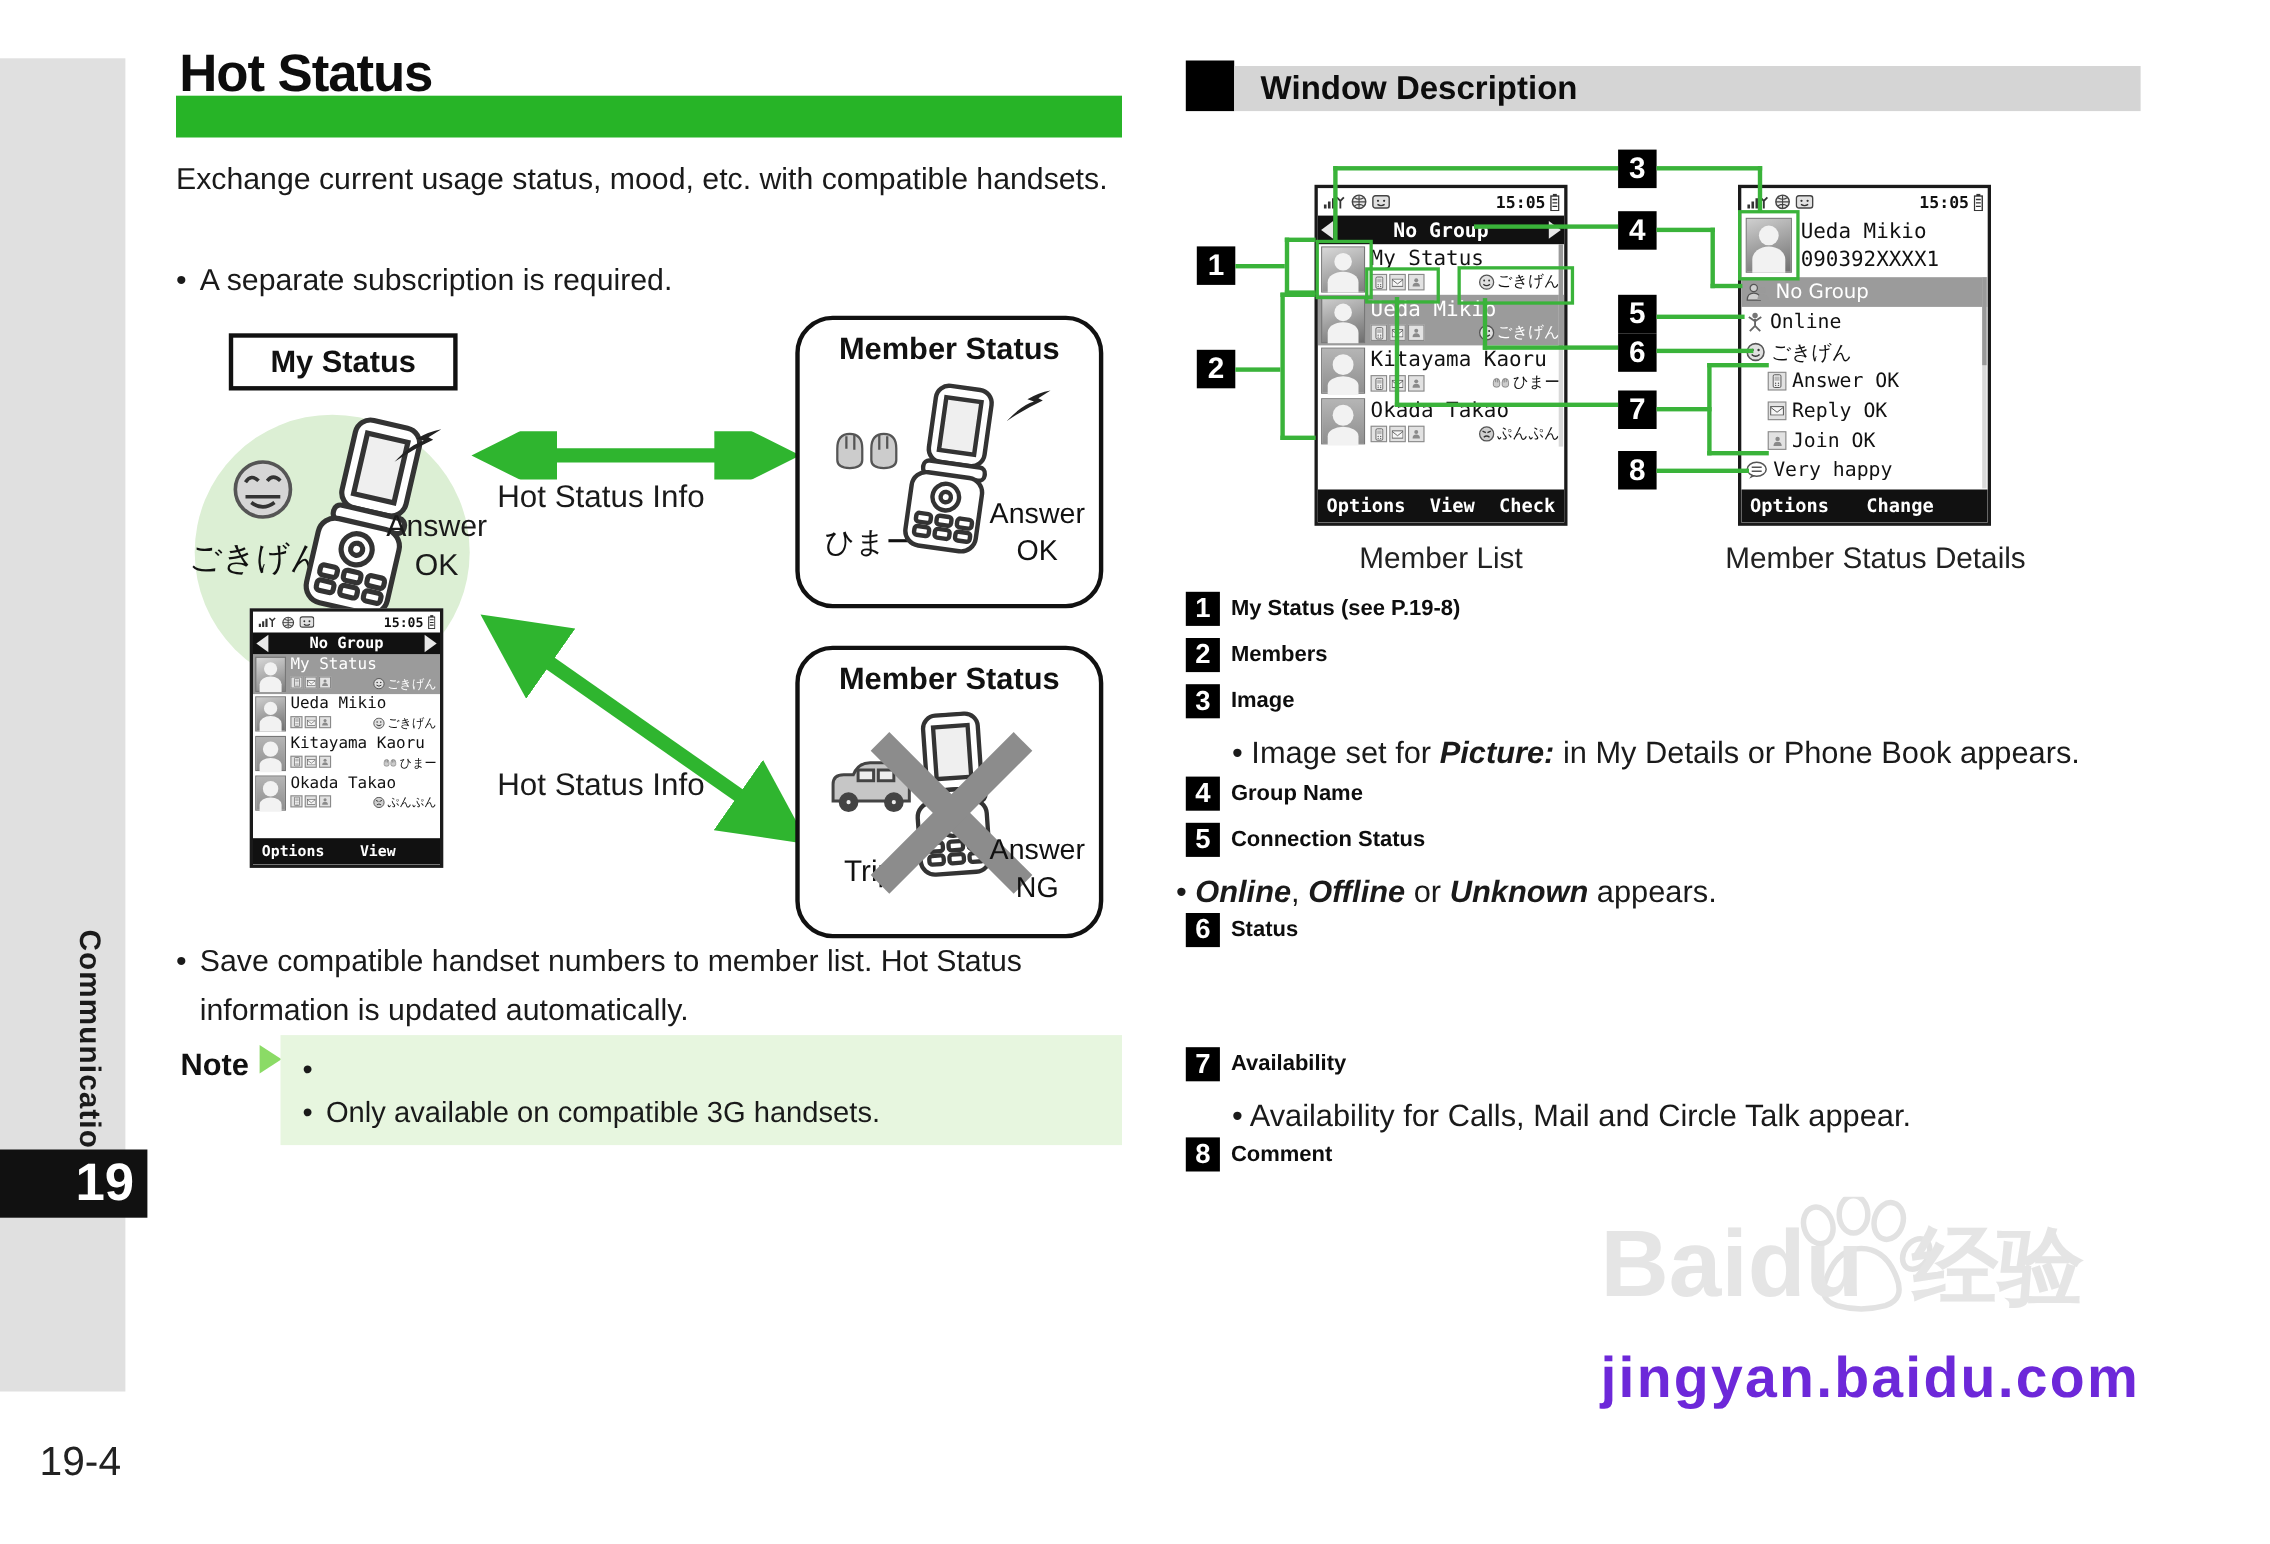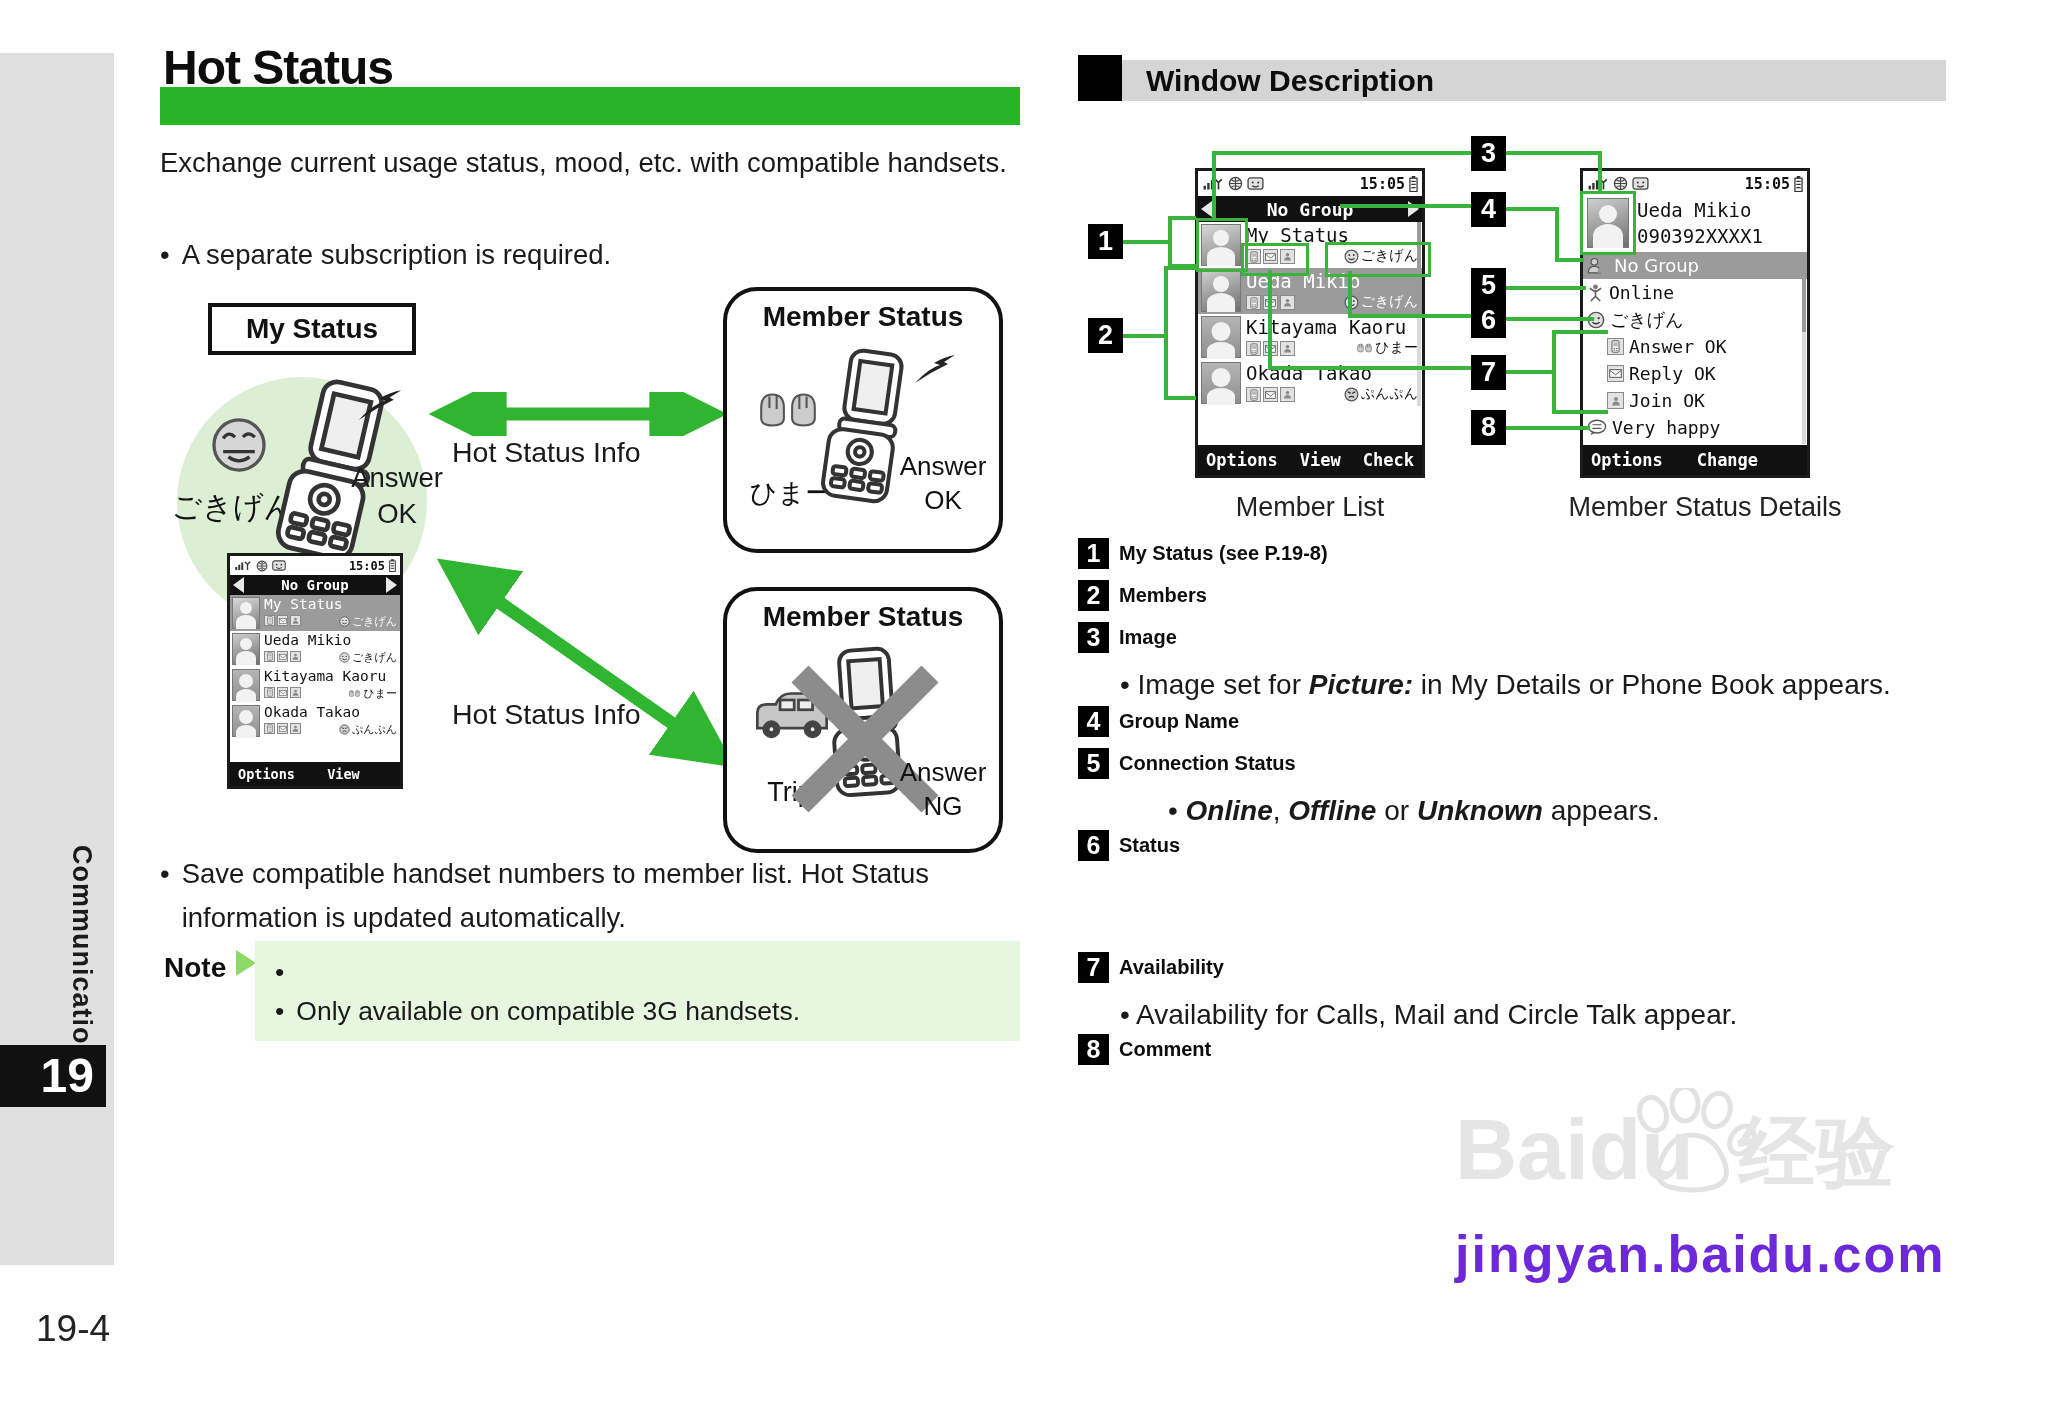--- a/index.html
+++ b/index.html
@@ -2,21 +2,21 @@
 <html><head>
 <meta charset="utf-8">
 <style>
   html,body{margin:0;padding:0;background:#888;}
   .page{position:relative;width:2064px;height:1404px;background:#fff;overflow:hidden;
         font-family:"Liberation Sans","DejaVu Sans",sans-serif;color:#111;}
   .abs{position:absolute;}
   
   .sidebar{left:0;top:53px;width:114px;height:1212px;background:#e0e0e0;}
   .vert-label{left:66px;top:845px;writing-mode:vertical-rl;font-weight:bold;font-size:27px;color:#1a1a1a;letter-spacing:1px;}
-  .chapter-badge{left:0;top:1045px;width:106px;height:62px;background:#111;color:#fff;font-weight:bold;
+  .chapter-badge{left:0;top:1045px;width:134px;height:62px;background:#111;color:#fff;font-weight:bold;
                  font-size:48px;text-align:right;line-height:62px;padding-right:12px;box-sizing:border-box;}
   .page-num{left:36px;top:1308px;font-size:37px;color:#222;}
   
   .title-bar{left:160px;top:87px;width:860px;height:38px;background:#27b427;}
   .page-title{left:163px;top:40px;font-size:48px;font-weight:bold;letter-spacing:-1px;color:#0d0d0d;}
   .body-text{font-size:27.5px;line-height:45px;color:#1a1a1a;}
   .bullet-row{display:flex;gap:12px;}
   .bullet-row .dot{flex:0 0 auto;}
   .label-box{left:208px;top:303px;width:200px;height:44px;border:4px solid #111;background:#fff;
              font-size:28px;font-weight:bold;text-align:center;line-height:44px;}
@@ -721,21 +721,21 @@
     • <span>Image set for </span><span class="bi">Picture:</span><span> in My Details or Phone Book appears.</span>
   </div>
   <div class="abs item" style="left:1078px;top:706px;">
     <span class="nsq">4</span>
       <span class="ititle">Group Name</span>
   </div>
   <div class="abs item" style="left:1078px;top:748px;">
     <span class="nsq">5</span>
       <span class="ititle">Connection Status</span>
   </div>
-  <div class="abs ibullet" style="left:1168px;top:790px;">
+  <div class="abs ibullet" style="left:1069px;top:790px;">
     • <span class="bi">Online</span><span>, </span><span class="bi">Offline</span><span> or </span><span class="bi">Unknown</span><span> appears.</span>
   </div>
   <div class="abs item" style="left:1078px;top:830px;">
     <span class="nsq">6</span>
       <span class="ititle">Status</span>
   </div>
   <div class="abs item" style="left:1078px;top:952px;">
     <span class="nsq">7</span>
       <span class="ititle">Availability</span>
   </div>

